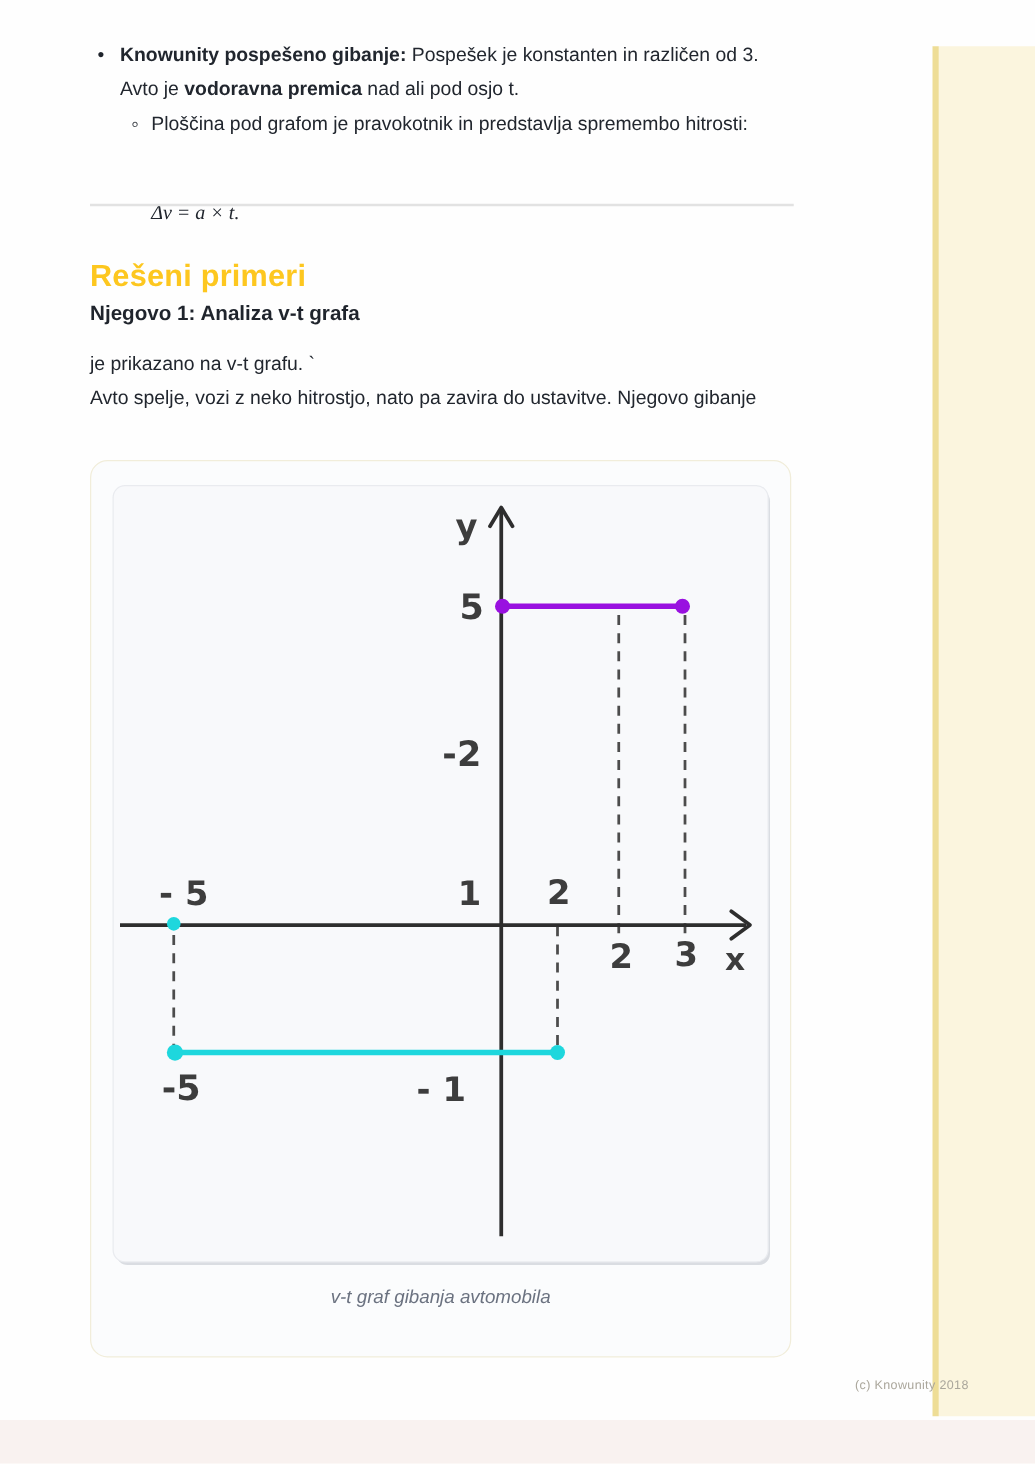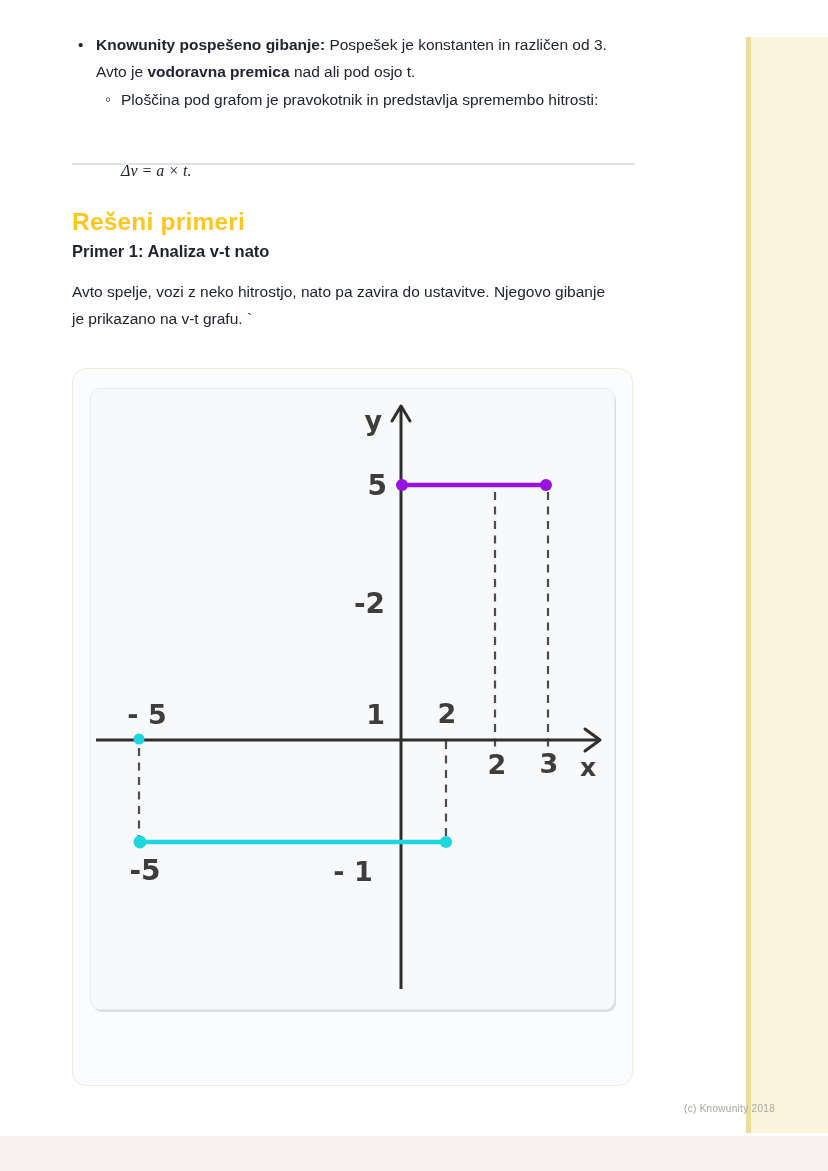--- a/index.html
+++ b/index.html
@@ -75,25 +75,25 @@
     <div class="li">
       <span class="mk2">◦</span>
       <span class="tx">Ploščina pod grafom je pravokotnik in predstavlja spremembo hitrosti:</span>
     </div>
     <div class="formula-row">Δv = a × t.</div>
   </div>
 
   <div class="blk divider"></div>
 
   <div class="blk h2">Rešeni primeri</div>
-  <div class="blk h3">Primer 1: Analiza v-t nato</div>
+  <div class="blk h3">Njegovo 1: Analiza v-t grafa</div>
 
   <div class="blk para">
+    <div>je prikazano na v-t grafu. `</div>
     <div>Avto spelje, vozi z neko hitrostjo, nato pa zavira do ustavitve. Njegovo gibanje</div>
-    <div>je prikazano na v-t grafu. `</div>
   </div>
 </div>
 
 <div class="card">
   <div class="panel">
     <svg width="525" height="622" viewBox="0 0 525 622">
 
       <line x1="404" y1="103" x2="404" y2="363" stroke="#4c4c4c" stroke-width="2.2" stroke-dasharray="8 6.5"></line>
       <line x1="457" y1="103" x2="457" y2="363" stroke="#4c4c4c" stroke-width="2.2" stroke-dasharray="8 6.5"></line>
       <line x1="48" y1="359" x2="48" y2="447" stroke="#4c4c4c" stroke-width="2.2" stroke-dasharray="8 6.5"></line>
@@ -119,15 +119,16 @@
       <text class="chart-num" x="294" y="335" font-size="27" text-anchor="end">1</text>
       <text class="chart-num" x="356" y="334" font-size="27" text-anchor="middle">2</text>
       <text class="chart-num" x="56" y="335" font-size="27" text-anchor="middle">- 5</text>
       <text class="chart-num" x="406" y="385" font-size="27" text-anchor="middle">2</text>
       <text class="chart-num" x="458" y="384" font-size="27" text-anchor="middle">3</text>
       <text class="chart-num" x="497" y="387" font-size="25" text-anchor="middle">x</text>
       <text class="chart-num" x="54" y="491" font-size="28" text-anchor="middle">-5</text>
       <text class="chart-num" x="262" y="492" font-size="27" text-anchor="middle">- 1</text>
     </svg>
   </div>
+  <div class="caption">v-t graf gibanja avtomobila</div>
 </div>
 
 <div class="footer">(c) Knowunity 2018</div>
 
 </body></html>

